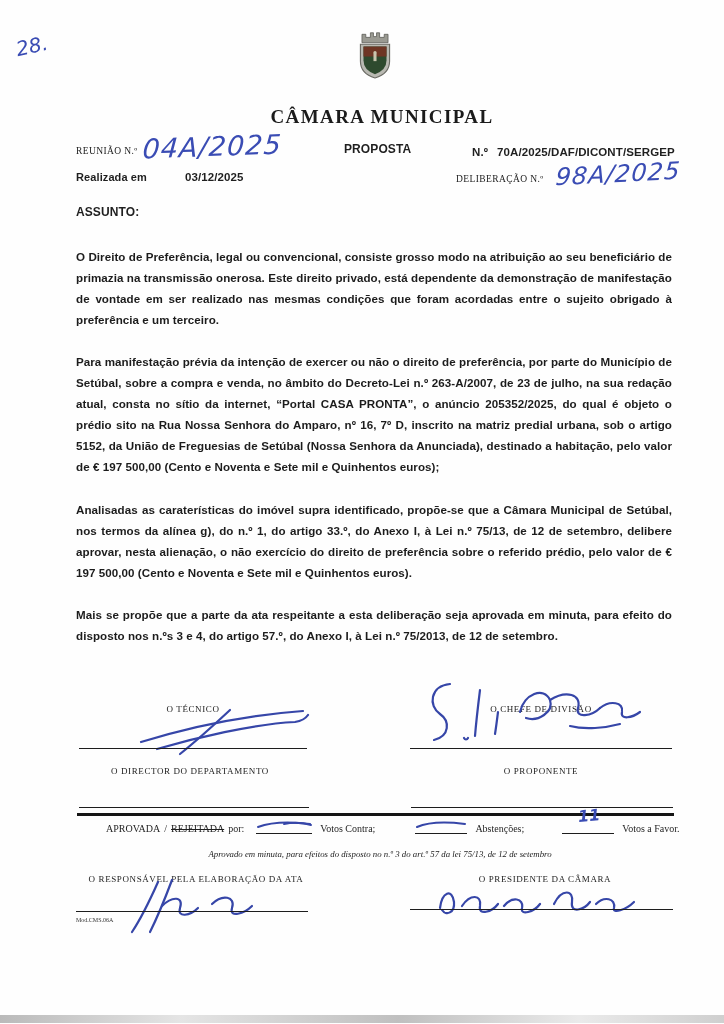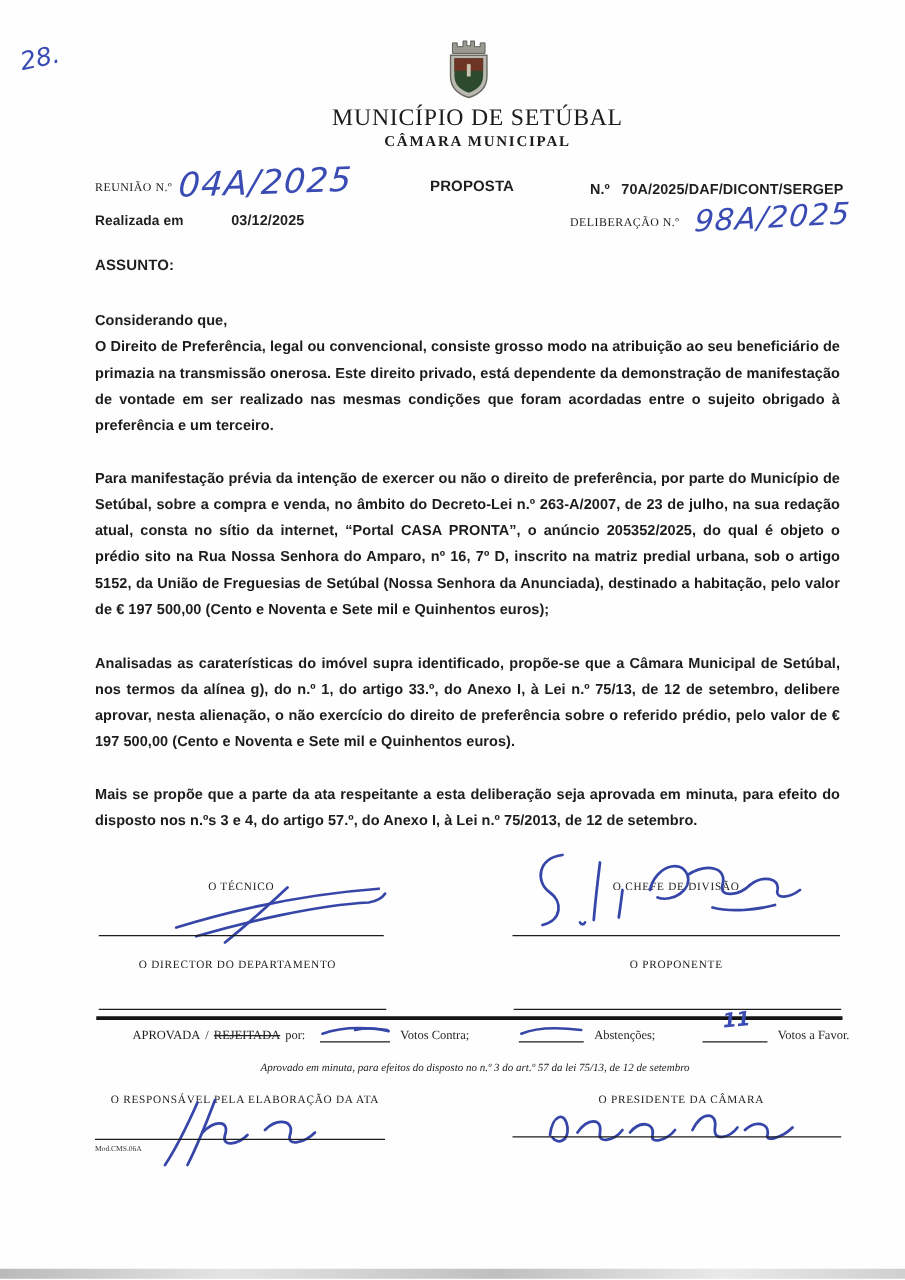--- a/index.html
+++ b/index.html
@@ -41,39 +41,37 @@
 
       <path d="M15 25 h30 v18 q0 13 -15 18 q-15 -5 -15 -18 Z" fill="#2e4a2e"></path>
 
       <path d="M15 25 h30 v13 h-30 Z" fill="#6e3524"></path>
 
       <path d="M28 34 h4 v10 h-4 Z" fill="#c9c4ae"></path>
       <circle cx="30" cy="33" r="2.2" fill="#c9c4ae"></circle>
     </svg>
   </div>
 
-  <div class="abs serif" style="left:382px;top:84px;transform:translateX(-50%);font-size:19px;letter-spacing:.6px;color:#1b1b1b;white-space:nowrap;">MUNICÍPIO DE SETÚBAL</div>
-  <div class="abs serif" style="left:382px;top:106px;transform:translateX(-50%);font-size:12px;font-weight:bold;letter-spacing:1.4px;color:#1b1b1b;white-space:nowrap;">CÂMARA MUNICIPAL</div>
+  <div class="abs serif" style="left:382px;top:106px;transform:translateX(-50%);font-size:19px;font-weight:bold;letter-spacing:1.4px;color:#1b1b1b;white-space:nowrap;">CÂMARA MUNICIPAL</div>
 
   <div class="abs lbl" style="left:76px;top:146px;">REUNIÃO N.º</div>
   <div class="abs hand" style="left:143px;top:131px;font-size:27px;transform:skewX(-6deg) rotate(-2deg);letter-spacing:1px;">04A/2025</div>
   <div class="abs boldsans" style="left:344px;top:142px;">PROPOSTA</div>
   <div class="abs" style="left:472px;top:142px;white-space:nowrap;">
     <span class="boldsans" style="font-size:11.5px;margin-right:9px;">N.º</span><span class="boldsans" style="font-size:11.5px;">70A/2025/DAF/DICONT/SERGEP</span>
   </div>
 
   <div class="abs boldsans" style="left:76px;top:171px;font-size:11px;">Realizada em</div>
   <div class="abs boldsans" style="left:185px;top:171px;font-size:11.5px;">03/12/2025</div>
   <div class="abs lbl" style="left:456px;top:174px;">DELIBERAÇÃO N.º</div>
   <div class="abs hand" style="left:556px;top:160px;font-size:24px;transform:skewX(-8deg) rotate(-3deg);letter-spacing:1px;">98A/2025</div>
 
   <div class="abs subject-text" style="left:76px;top:202px;">ASSUNTO:</div>
 
   <div class="abs bodytxt" style="left:76px;top:246px;width:596px;">
-    <p>Considerando que,</p>
     <p style="">O Direito de Preferência, legal ou convencional, consiste grosso modo na atribuição ao seu beneficiário de primazia na transmissão onerosa. Este direito privado, está dependente da demonstração de manifestação de vontade em ser realizado nas mesmas condições que foram acordadas entre o sujeito obrigado à preferência e um terceiro.</p>
     <p style="margin-top:21px;">Para manifestação prévia da intenção de exercer ou não o direito de preferência, por parte do Município de Setúbal, sobre a compra e venda, no âmbito do Decreto-Lei n.º 263-A/2007, de 23 de julho, na sua redação atual, consta no sítio da internet, “Portal CASA PRONTA”, o anúncio 205352/2025, do qual é objeto o prédio sito na Rua Nossa Senhora do Amparo, nº 16, 7º D, inscrito na matriz predial urbana, sob o artigo 5152, da União de Freguesias de Setúbal (Nossa Senhora da Anunciada), destinado a habitação, pelo valor de € 197 500,00 (Cento e Noventa e Sete mil e Quinhentos euros);</p>
     <p style="margin-top:22px;">Analisadas as caraterísticas do imóvel supra identificado, propõe-se que a Câmara Municipal de Setúbal, nos termos da alínea g), do n.º 1, do artigo 33.º, do Anexo I, à Lei n.º 75/13, de 12 de setembro, delibere aprovar, nesta alienação, o não exercício do direito de preferência sobre o referido prédio, pelo valor de € 197 500,00 (Cento e Noventa e Sete mil e Quinhentos euros).</p>
     <p style="margin-top:21px;">Mais se propõe que a parte da ata respeitante a esta deliberação seja aprovada em minuta, para efeito do disposto nos n.ºs 3 e 4, do artigo 57.º, do Anexo I, à Lei n.º 75/2013, de 12 de setembro.</p>
   </div>
 
   <div class="abs siglbl" style="left:79px;top:704px;width:228px;">O TÉCNICO</div>
   <div class="abs siglbl" style="left:410px;top:704px;width:262px;">O CHEFE DE DIVISÃO</div>
 
   <svg class="abs sig" style="left:135px;top:702px;" width="175" height="55" viewBox="0 0 175 55">

